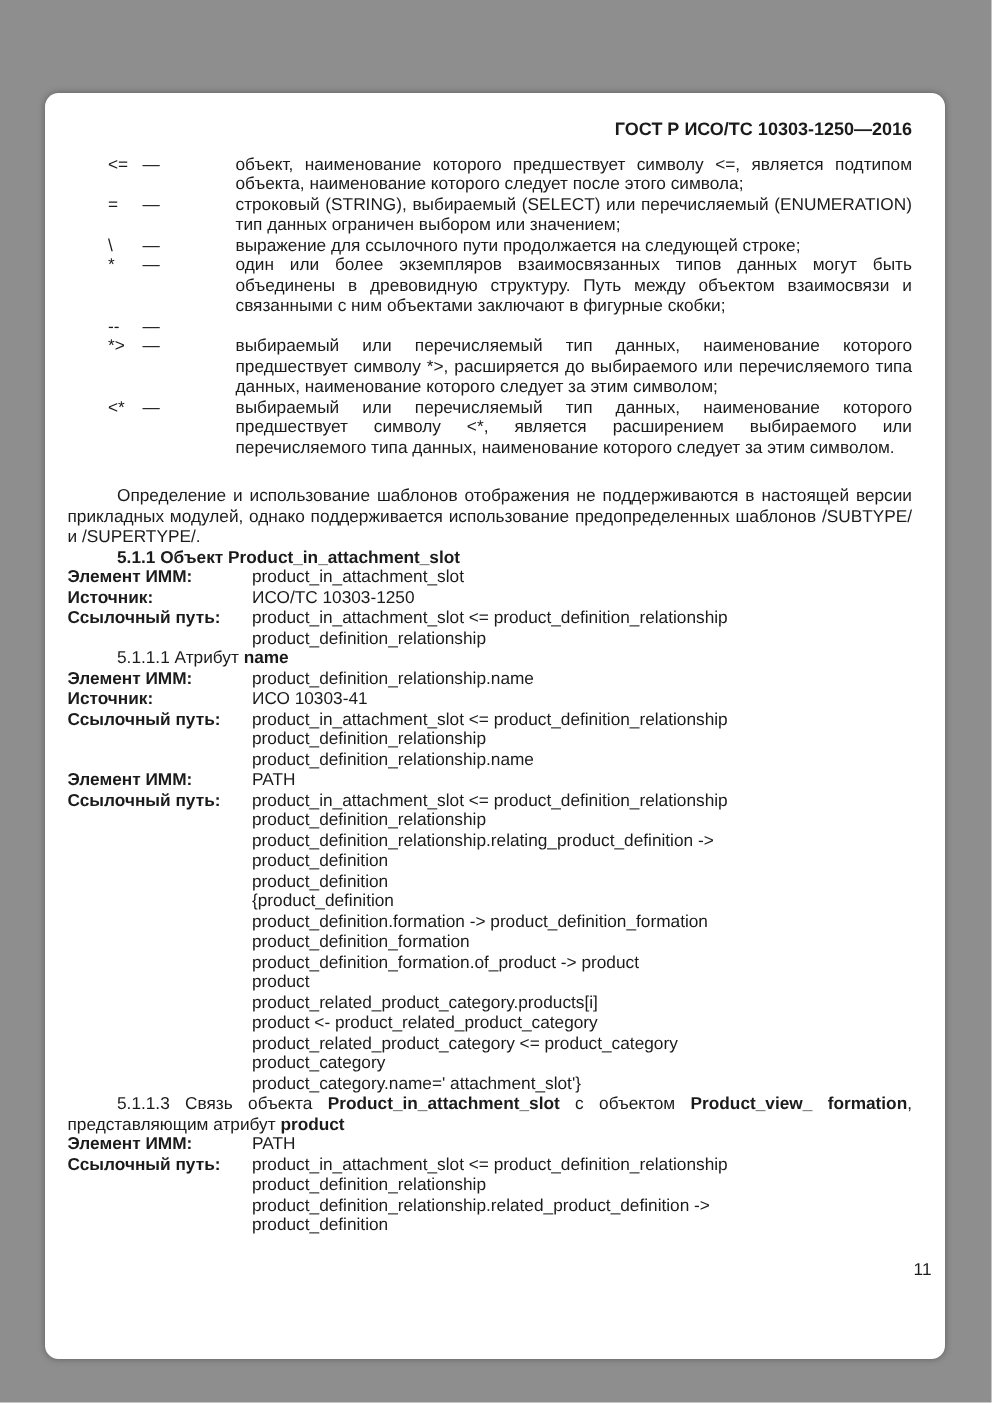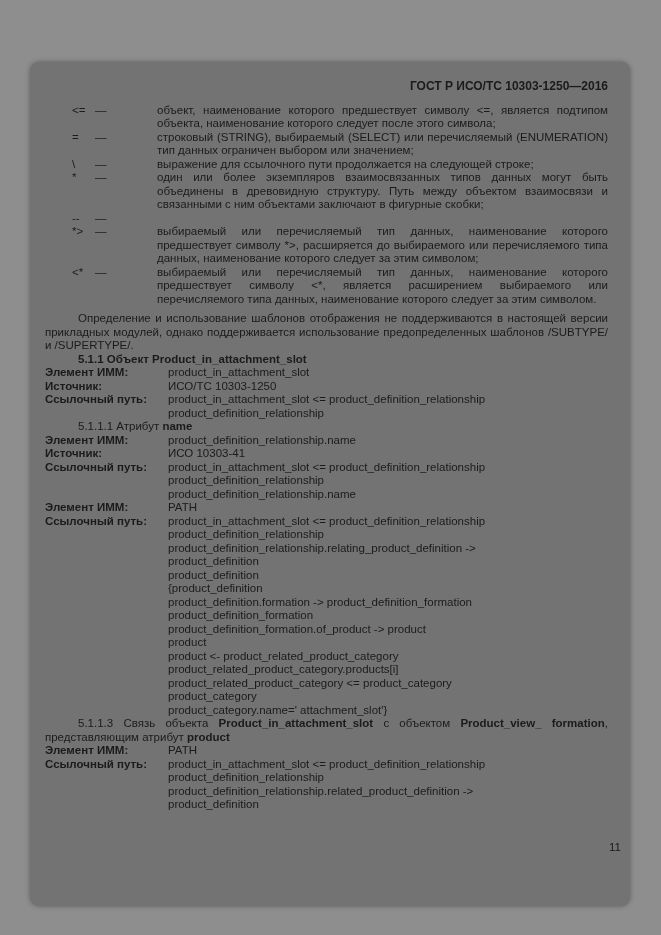--- a/index.html
+++ b/index.html
@@ -7,39 +7,39 @@
   body {
     background: #8e8e8e;
     font-family: "Liberation Sans", sans-serif;
     position: relative;
     overflow: hidden;
   }
   .page {
     position: absolute;
     left: 30px; top: 62px;
     width: 600px; height: 844px;
-    background: #737373;
+    background: #ffffff;
     border-radius: 9px;
     padding: 18px 22px 0 15px;
     color: #1b1b1b;
     font-size: 11.5px;
     line-height: 13.5px;
     box-shadow: 0 0 5px rgba(0,0,0,0.35);
   }
   .page-header {
     text-align: right;
     font-weight: bold;
     font-size: 12px;
     margin-bottom: 10px;
   }
   .legend-item { display: flex; align-items: flex-start; padding-left: 27px; }
   .sym  { width: 23px; flex: none; }
   .dash { width: 15px; flex: none; }
   .ltext { flex: 1; text-align: justify; margin-left: 47px; }
-  .intro { margin-top: 6px; text-indent: 33px; text-align: justify; }
+  .intro { margin-top: 19px; text-indent: 33px; text-align: justify; }
   .section-heading { text-indent: 33px; text-align: justify; }
   .seg.bold { font-weight: bold; }
   .kv-row { display: flex; align-items: flex-start; }
   .kv-label { width: 123px; flex: none; font-weight: bold; }
   .kv-value { flex: 1; }
   .vline { white-space: pre-wrap; }
   .page-number {
     position: absolute;
     right: 9px; bottom: 52px;
     font-size: 11.5px;
@@ -151,22 +151,22 @@
           <div class="vline">product_in_attachment_slot &lt;= product_definition_relationship</div>
           <div class="vline">product_definition_relationship</div>
           <div class="vline">product_definition_relationship.relating_product_definition -&gt;</div>
           <div class="vline">product_definition</div>
           <div class="vline">product_definition</div>
           <div class="vline">{product_definition</div>
           <div class="vline">product_definition.formation -&gt; product_definition_formation</div>
           <div class="vline">product_definition_formation</div>
           <div class="vline">product_definition_formation.of_product -&gt; product</div>
           <div class="vline">product</div>
+          <div class="vline">product_related_product_category.products[i]</div>
           <div class="vline">product &lt;- product_related_product_category</div>
-          <div class="vline">product_related_product_category.products[i]</div>
           <div class="vline">product_related_product_category &lt;= product_category</div>
           <div class="vline">product_category</div>
           <div class="vline">product_category.name=' attachment_slot'}</div>
         </div>
     </div>
   </div>
 
   <div class="section">
     <div class="section-heading"><span class="seg">5.1.1.3 Связь объекта </span><span class="seg bold">Product_in_attachment_slot</span><span class="seg"> с объектом </span><span class="seg bold">Product_view_ formation</span><span class="seg">, представляющим атрибут </span><span class="seg bold">product</span></div>
     <div class="kv-row">

